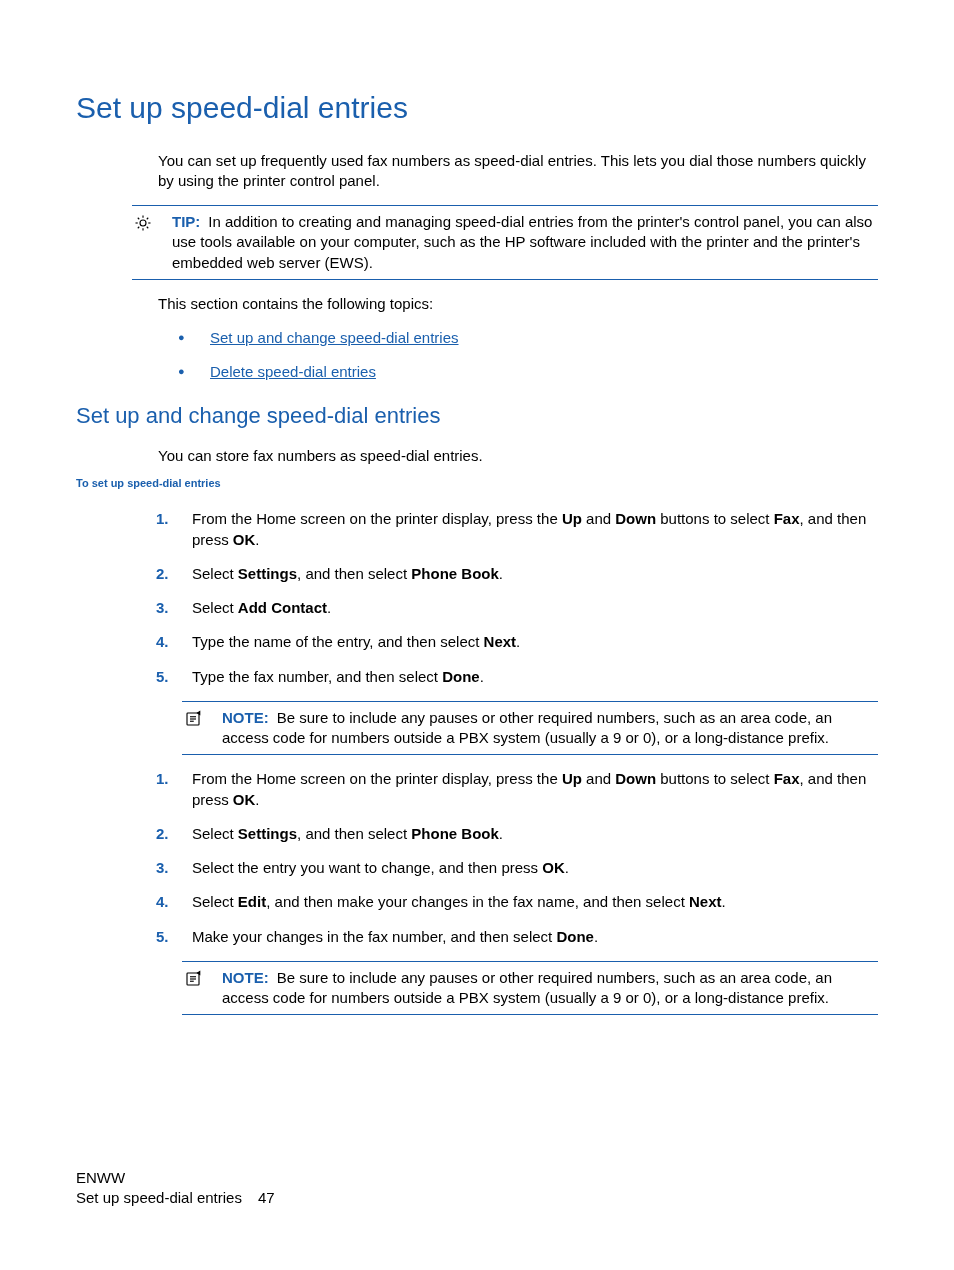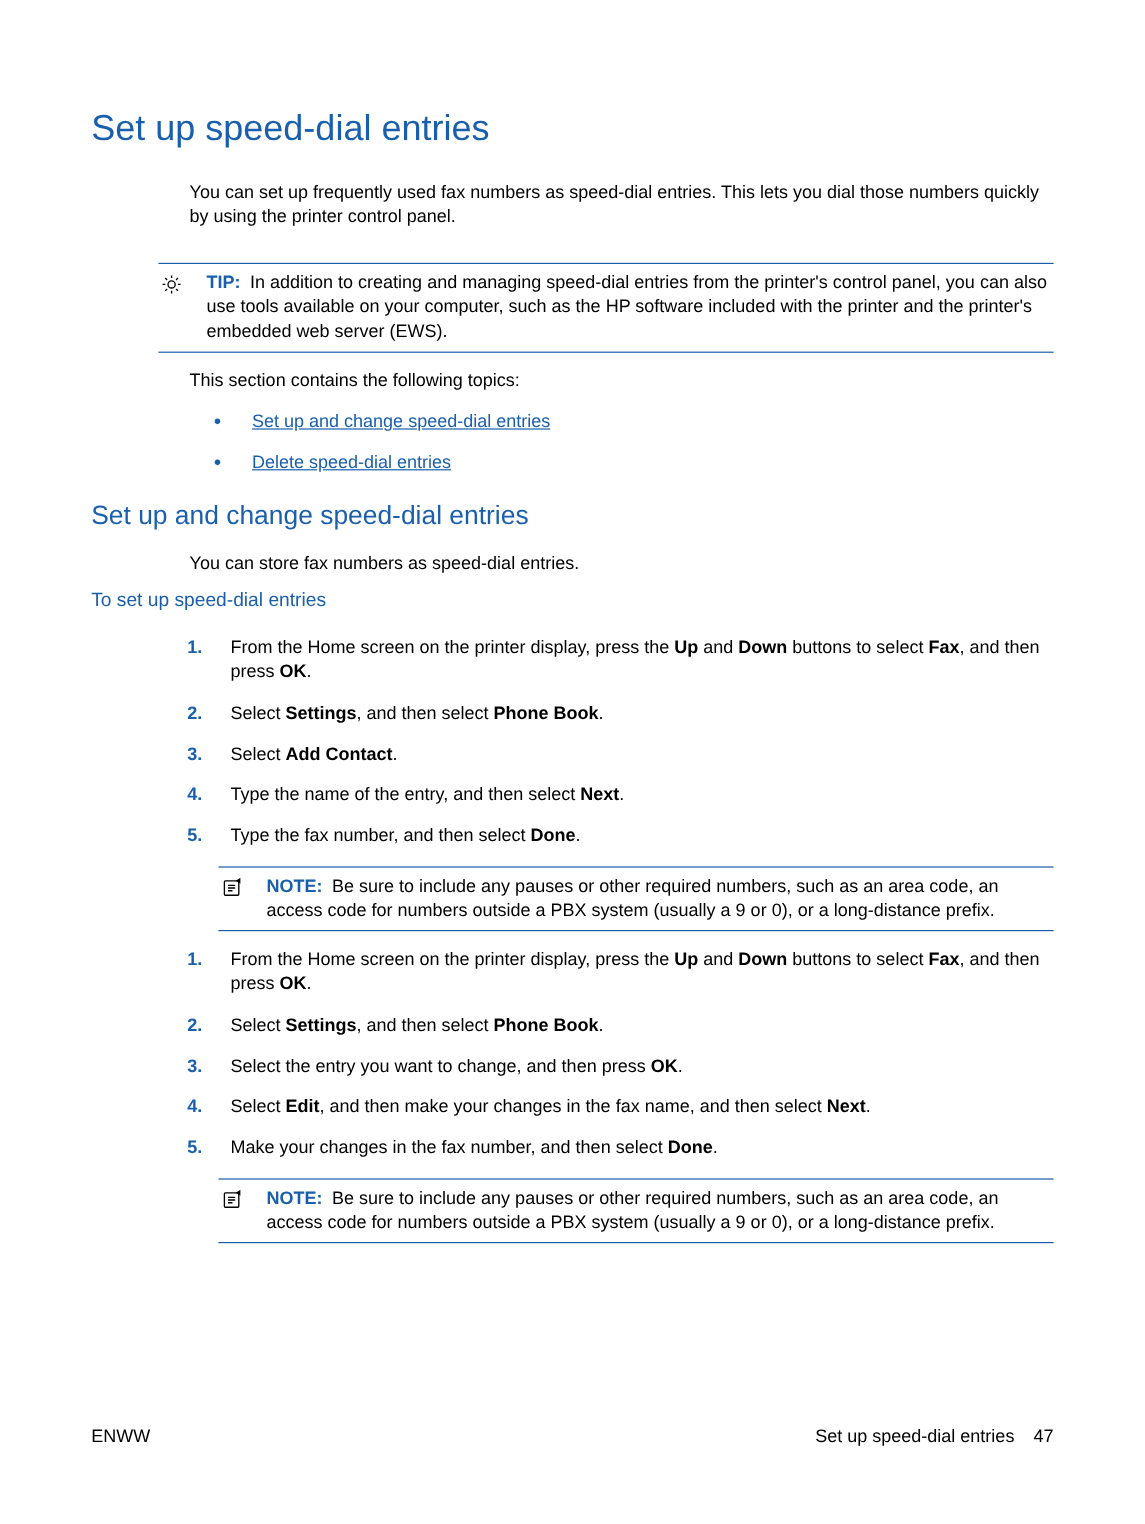--- a/index.html
+++ b/index.html
@@ -24,21 +24,21 @@
     }
     h2 {
       color: #1a5fad;
       font-size: 22px;
       font-weight: normal;
       margin-top: 18px;
       margin-bottom: 16px;
     }
     .intro {
       margin-left: 82px;
-      margin-bottom: 28px;
+      margin-bottom: 14px;
     }
     .callout {
       margin-left: 56px;
       border-top: 1px solid #1a5fad;
       border-bottom: 1px solid #1a5fad;
       padding: 6px 0 6px 0;
       margin-bottom: 14px;
       display: flex;
       align-items: flex-start;
       gap: 18px;
@@ -84,22 +84,22 @@
     }
     .toc-link {
       color: #1a5fad;
       text-decoration: underline;
     }
     .bodytext {
       margin-left: 82px;
     }
     .proc-title {
       color: #1a5fad;
-      font-weight: normal;
-      font-size: 16px;
+      font-weight: bold;
+      font-size: 11px;
       margin-bottom: 18px;
       margin-top: 10px;
     }
     ol.steps {
       list-style: none;
       margin-left: 80px;
       counter-reset: step;
     }
     ol.steps > li {
       counter-increment: step;
@@ -117,20 +117,21 @@
     }
     .b { font-weight: bold; margin-top: 45px; }
     .footer {
       position: absolute;
       bottom: 62px;
       left: 76px;
       right: 76px;
       display: flex;
       justify-content: space-between;
       font-size: 15px;
+      flex-direction: column;
     }
     .footer-right {
       display: flex;
       gap: 16px;
     }
   </style>
 </head>
 <body>
 
 <div class="page">

